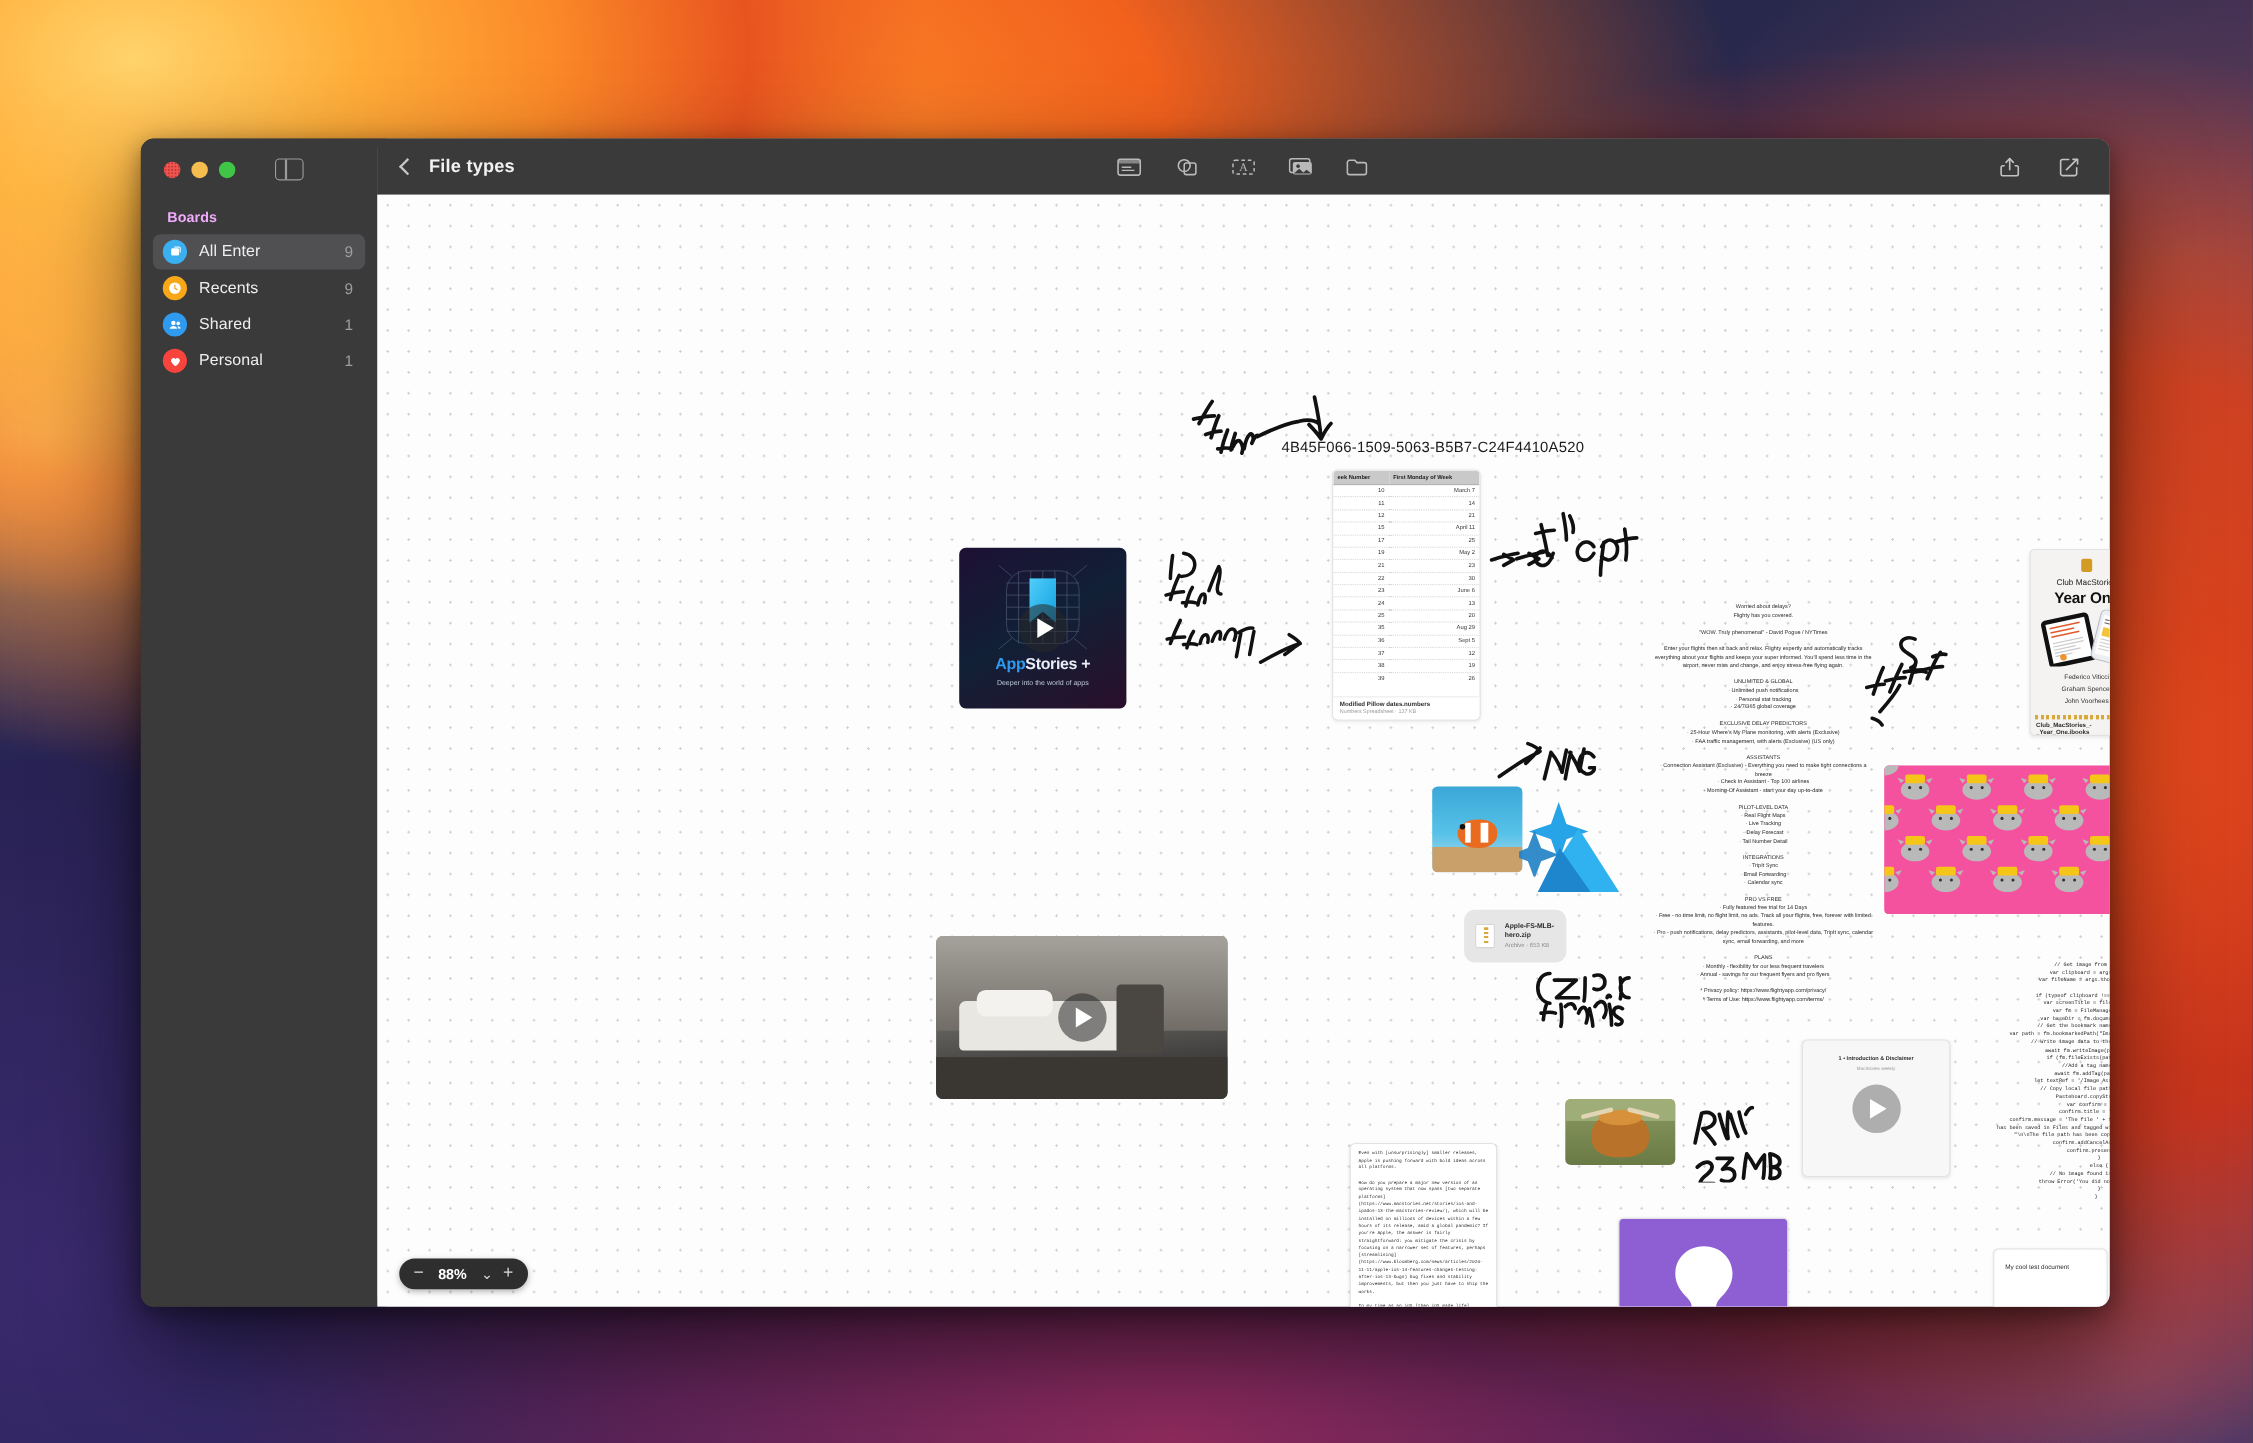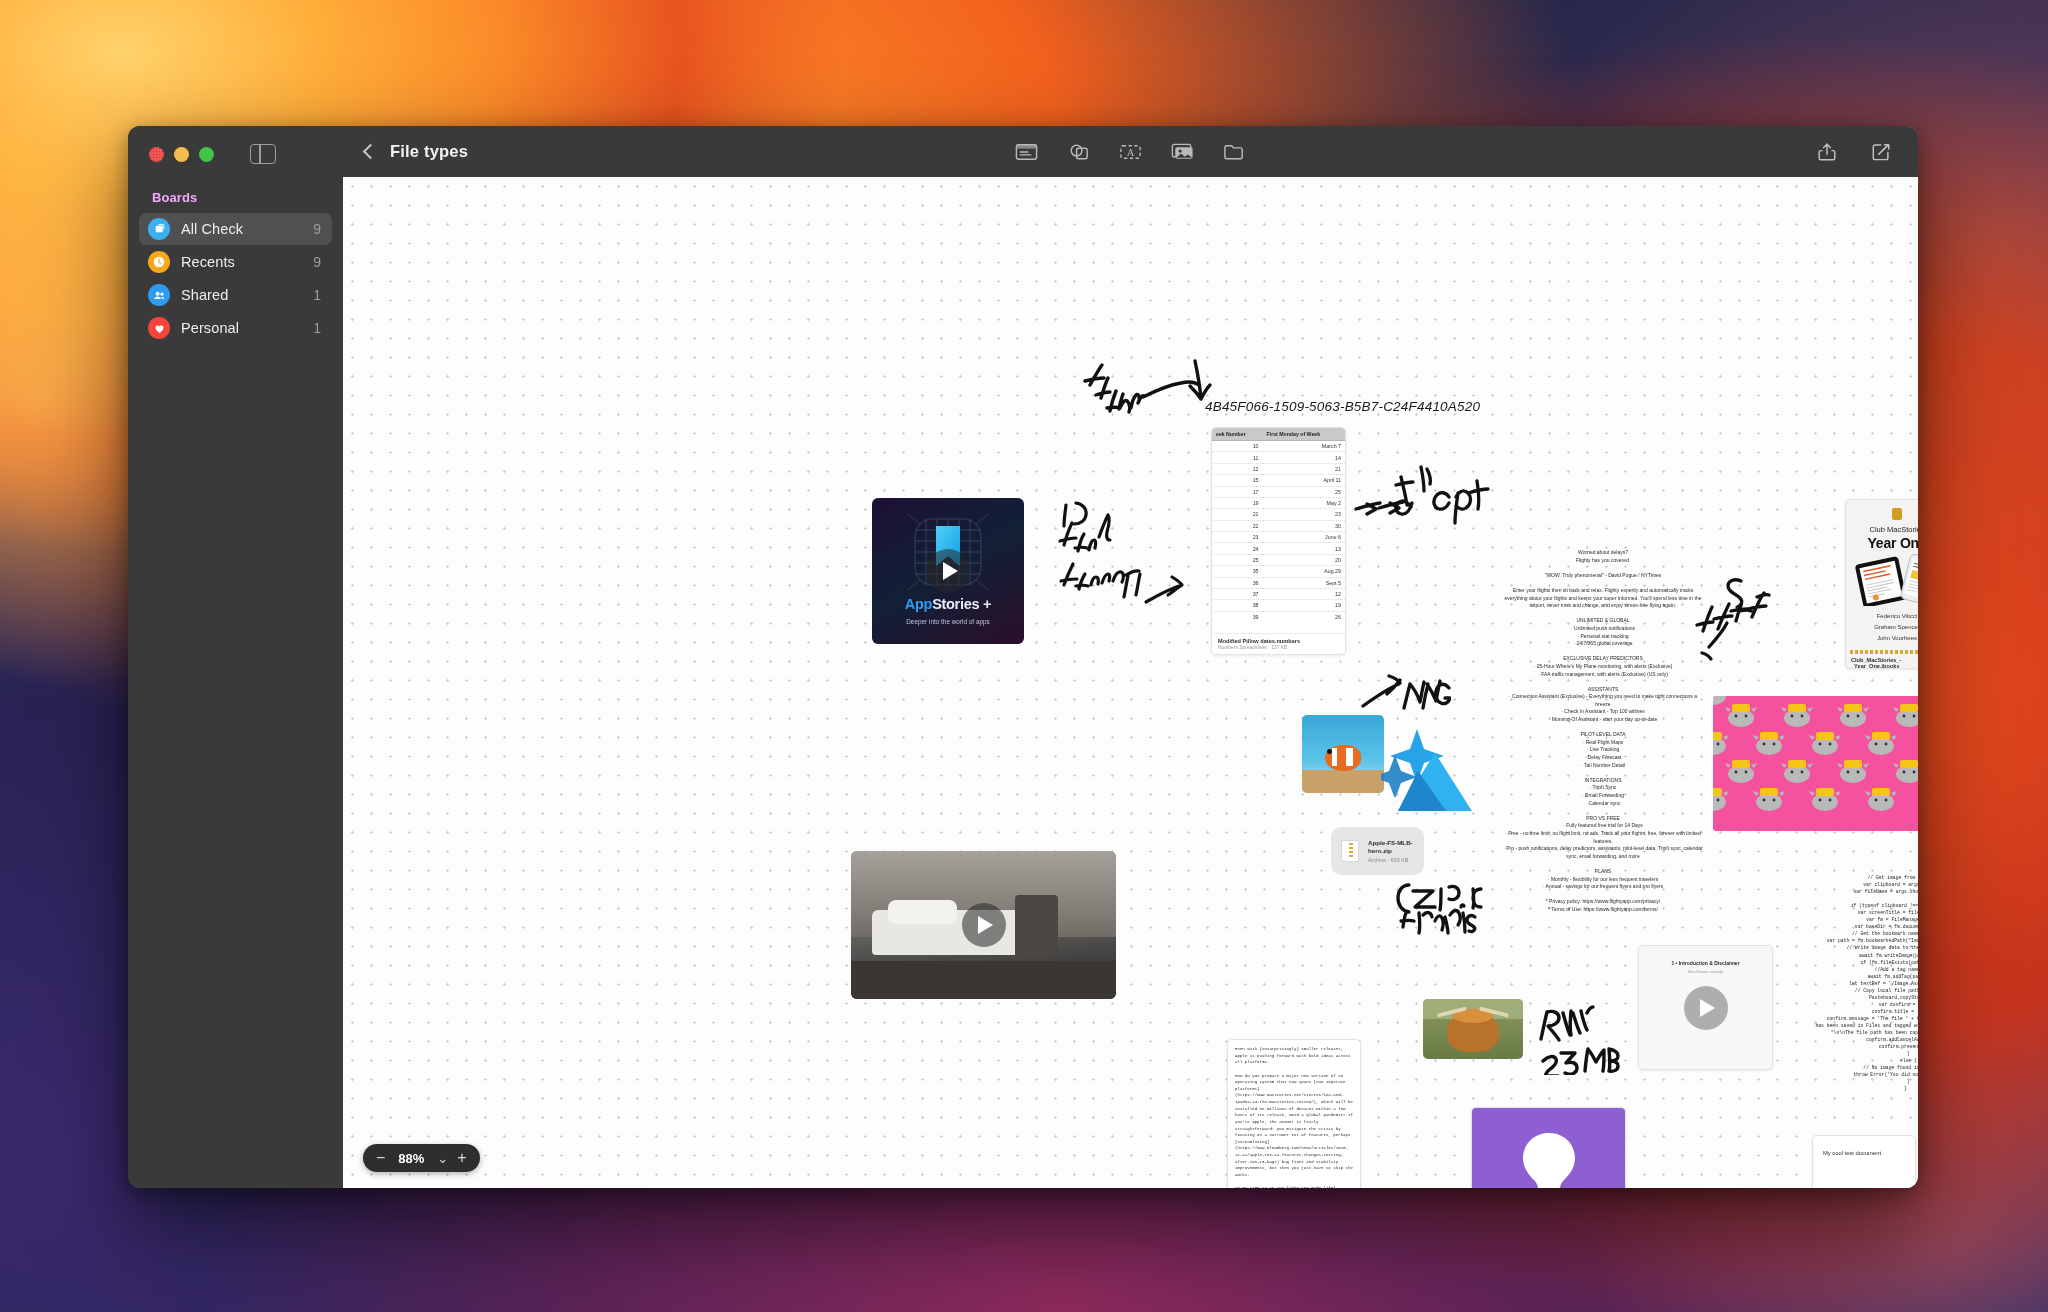--- a/index.html
+++ b/index.html
@@ -199,21 +199,21 @@
 
     <div class="sb-header">Boards</div>
 
     <div class="sb-item active">
       <span class="sb-icon" style="background:#3bb0f0">
         <svg width="13" height="13" viewBox="0 0 24 24">
             <path d="M7 5h9a2 2 0 0 1 2 2v8a2 2 0 0 1-2 2H7a2 2 0 0 1-2-2V7a2 2 0 0 1 2-2z" fill="#fff"></path>
             <path d="M10 3h8a2 2 0 0 1 2 2v7" stroke="#fff" stroke-width="2" fill="none" opacity=".85"></path>
           </svg>
       </span>
-      <span class="sb-label">All Check</span>
+      <span class="sb-label">All Enter</span>
       <span class="sb-count">9</span>
     </div>
 
     <div class="sb-item">
       <span class="sb-icon" style="background:#f7a718">
         <svg width="14" height="14" viewBox="0 0 24 24">
             <circle cx="12" cy="12" r="9" fill="#fff"></circle>
             <path d="M12 7v5.2l3.4 2" stroke="#f7a718" stroke-width="1.9" fill="none" stroke-linecap="round"></path>
           </svg>
       </span>
@@ -307,21 +307,21 @@
     <div id="canvas">
 
       <svg class="hw" style="left:740px;top:178px" width="170" height="72" viewBox="0 0 170 72">
         <g fill="none" stroke="#111" stroke-width="3.4" stroke-linecap="round" stroke-linejoin="round">
           <path d="M7 30c5-9 9-16 12-20M2 26c8-2 14-3 19-3M18 43c3-10 5-16 7-20M13 40c6-2 10-3 14-3M27 56c2-10 4-15 6-20M24 53c6-1 10-1 13 0M36 54c1-7 3-12 4-15M38 51c2-5 5-7 7-4s2 7 1 10M48 53c1-6 3-11 5-13 2-2 4 1 3 6M55 48c2-5 4-8 6-7"></path>
           <path d="M60 42c12-6 26-12 38-14 8-2 14-1 18 2"></path>
           <path d="M112 6c3 14 5 26 6 38M118 44c-4-6-8-10-11-13M118 44c3-6 6-11 9-14"></path>
         </g>
       </svg>
 
-      <div class="item" style="left:862px;top:222px;font-size:13.5px;color:#1b1b1b;letter-spacing:.2px;font-style:italic;">4B45F066-1509-5063-B5B7-C24F4410A520</div>
+      <div class="item" style="left:822px;top:222px;font-size:13.5px;color:#1b1b1b;letter-spacing:.2px;">4B45F066-1509-5063-B5B7-C24F4410A520</div>
 
       <div class="item vid-card" style="left:529px;top:296px;width:152px;height:146px;background:linear-gradient(150deg,#1d1033 0%,#112036 48%,#2b0f2b 100%);">
         <svg style="position:absolute;left:26px;top:14px" width="100" height="82" viewBox="0 0 100 82">
           <g stroke="#55607a" stroke-width=".7" fill="none" opacity=".8">
             <rect x="17" y="7" width="66" height="66" rx="18"></rect>
             <path d="M17 18h66M17 29h66M17 40h66M17 51h66M17 62h66M28 7v66M39 7v66M50 7v66M61 7v66M72 7v66"></path>
             <path d="M10 2l12 10M90 2L78 12M10 78l12-10M90 78L78 68"></path>
           </g>
           <path d="M38 14h24v40l-12-10-12 10z" fill="#18b6f3"></path>
           <path d="M38 14h24v40l-12-10-12 10z" fill="url(#g1)" opacity=".55"></path>

